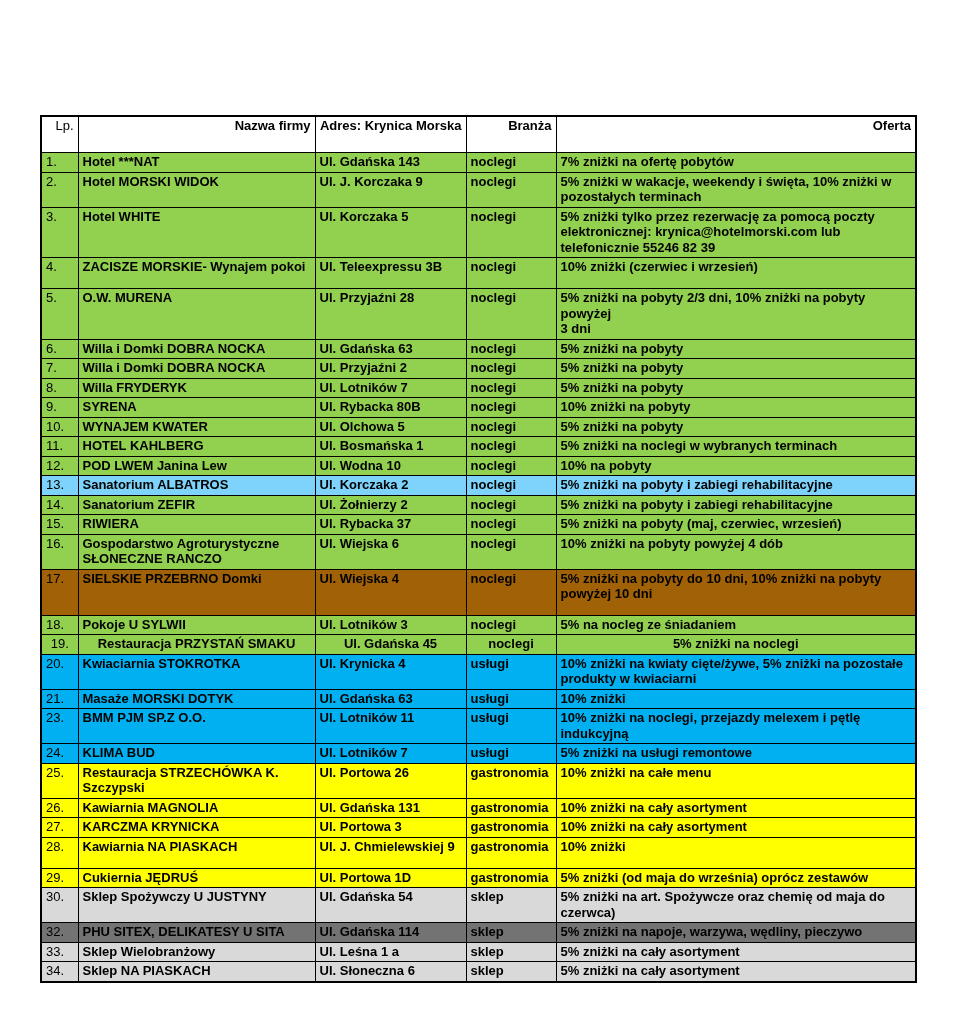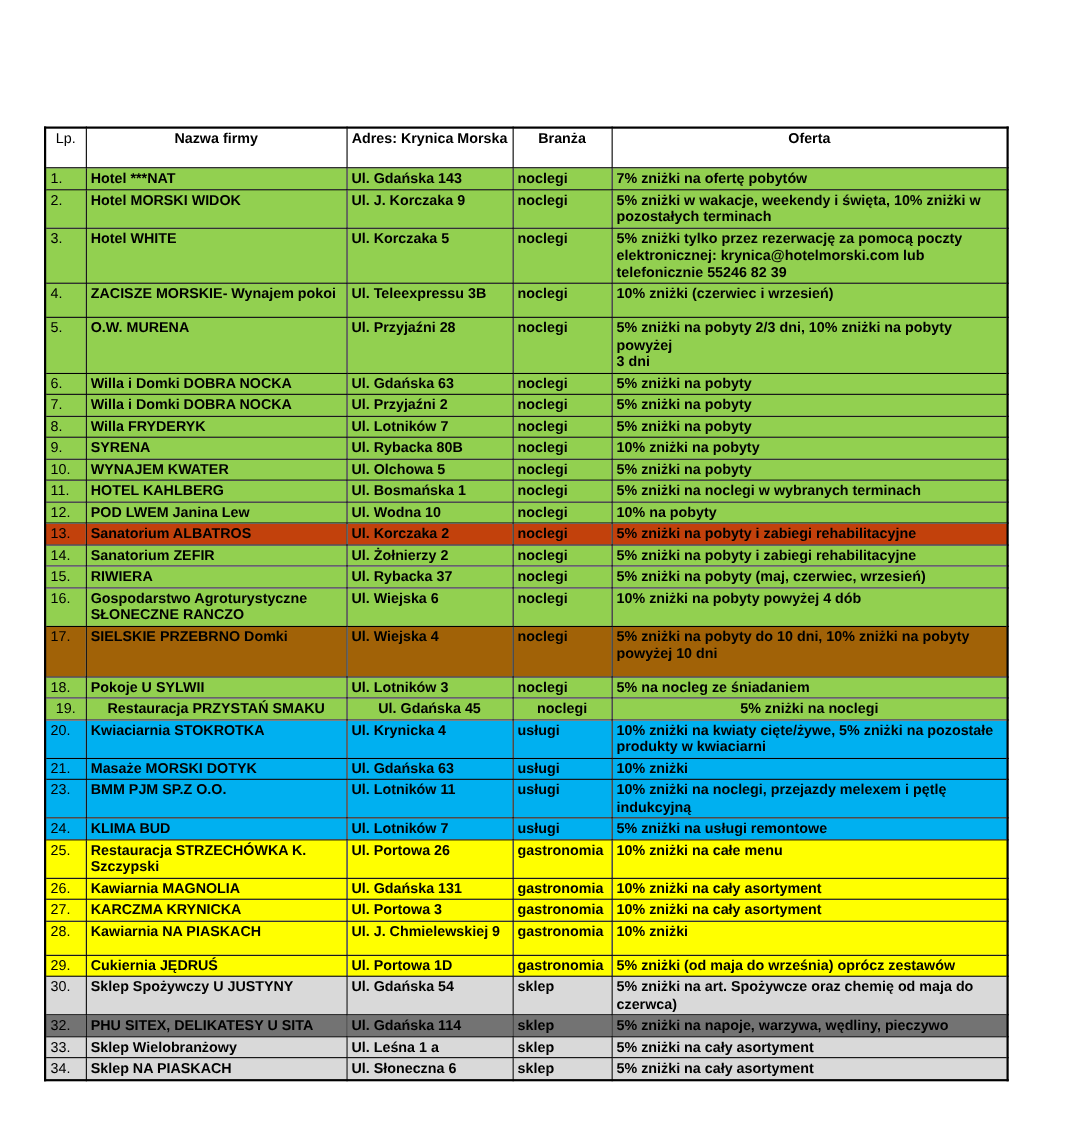--- a/index.html
+++ b/index.html
@@ -31,21 +31,21 @@
   }
   table.offers th, table.offers td {
     border: 1px solid #000000;
     vertical-align: top;
     padding: 1px 4px 2px 4px;
     overflow: hidden;
     word-wrap: break-word;
   }
   table.offers thead th {
     background: #ffffff;
-    text-align: center;
+    text-align: right;
     font-weight: bold;
     height: 32px;
   }
   table.offers thead th.lp-head {
     font-weight: normal;
   }
   col.c-lp     { width: 37px; }
   col.c-name   { width: 237px; }
   col.c-addr   { width: 151px; }
   col.c-branch { width: 90px; }
@@ -160,21 +160,21 @@
       <td class="branch">noclegi</td>
       <td class="offer">5% zniżki na noclegi w wybranych terminach</td>
     </tr>
         <tr style="background-color: rgb(146, 208, 80);">
       <td class="lp">12.</td>
       <td class="name">POD LWEM Janina Lew</td>
       <td class="addr">Ul. Wodna 10</td>
       <td class="branch">noclegi</td>
       <td class="offer">10% na pobyty</td>
     </tr>
-        <tr style="background-color: #c2410c;">
+        <tr style="background-color: #7dd3fc;">
       <td class="lp">13.</td>
       <td class="name">Sanatorium ALBATROS</td>
       <td class="addr">Ul. Korczaka 2</td>
       <td class="branch">noclegi</td>
       <td class="offer">5% zniżki na pobyty i zabiegi rehabilitacyjne</td>
     </tr>
         <tr style="background-color: rgb(146, 208, 80); padding-left: 24px;">
       <td class="lp">14.</td>
       <td class="name">Sanatorium ZEFIR</td>
       <td class="addr">Ul. Żołnierzy 2</td>

